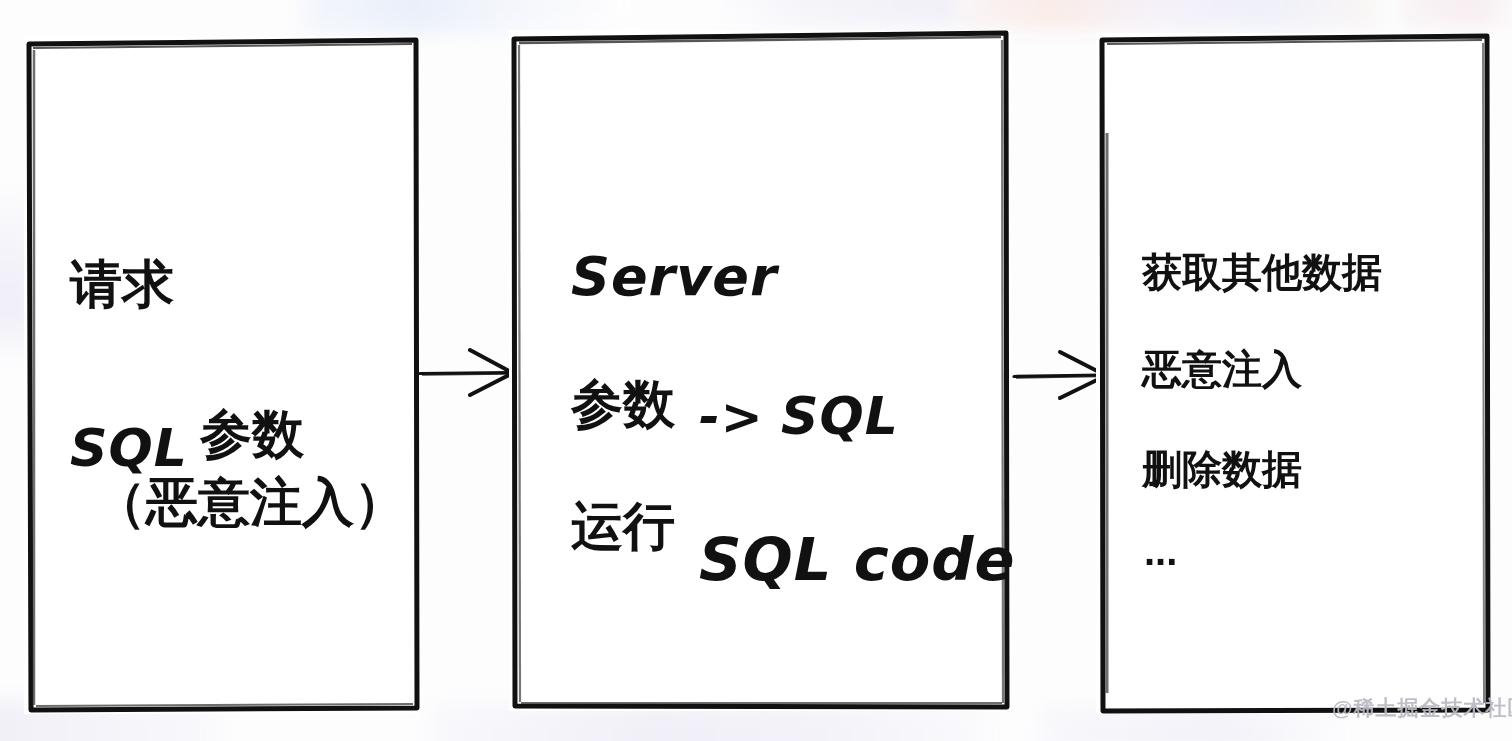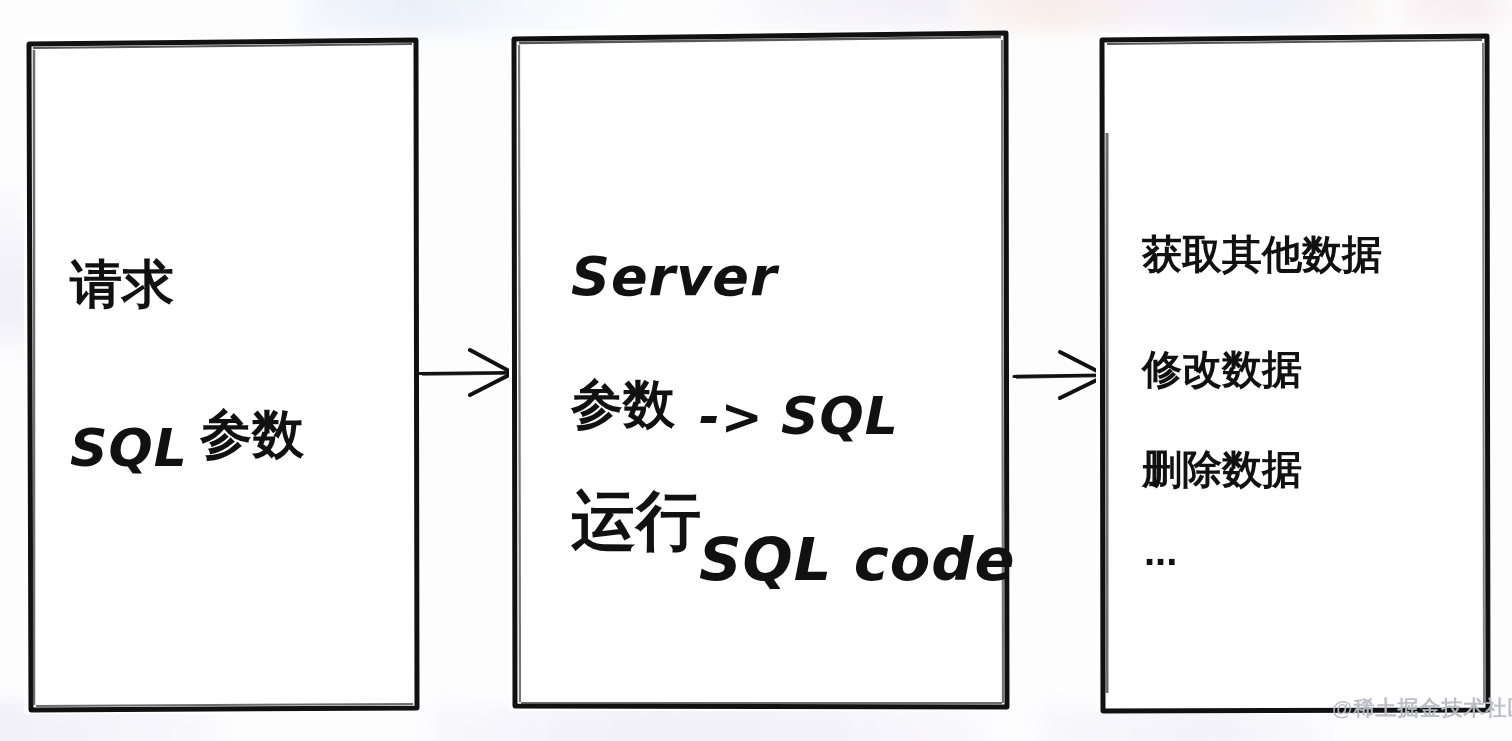--- a/index.html
+++ b/index.html
@@ -119,20 +119,21 @@
       <path d="M10,14 L10,669" fill="none" stroke="#4a4a4a" stroke-width="2.5" opacity="0.8"></path>
       <path d="M12,670 L389,668" fill="none" stroke="#2f2f2f" stroke-width="2" opacity="0.7"></path>
     </svg>
 
     <div class="box-body">
       <span class="tline cn" style="left:46px; top:222px; font-size:52px;">请求</span>
 
       <span class="tline hand" style="left:46px; top:374px; font-size:52px;">SQL</span>
       <span class="tline cn" style="left:176px; top:372px; font-size:52px;">参数</span>
 
+      <span class="tline cn" style="left:70px; top:440px; font-size:52px;">（恶意注入）</span>
     </div>
   </div>
 
   <div class="arrow" id="arrow1" style="left:418px; top:338px;">
     <svg width="100" height="70" viewBox="0 0 100 70">
       <path d="M2,35.5 L92,34.5" fill="none" stroke="#111111" stroke-width="3.2" stroke-linecap="round"></path>
       <path d="M4,37 L90,36" fill="none" stroke="#111111" stroke-width="1.6" opacity="0.8"></path>
       <path d="M52,12 L93,34" fill="none" stroke="#111111" stroke-width="4" stroke-linecap="round"></path>
       <path d="M52,57 L93,36" fill="none" stroke="#111111" stroke-width="4" stroke-linecap="round"></path>
     </svg>
@@ -147,21 +148,21 @@
       <path d="M12,673 L493,673" fill="none" stroke="#2f2f2f" stroke-width="2" opacity="0.7"></path>
     </svg>
 
     <div class="box-body">
       <span class="tline hand" style="left:62px; top:208px; font-size:54px;">Server</span>
 
       <span class="tline cn" style="left:62px; top:348px; font-size:52px;">参数</span>
       <span class="tline hand" style="left:190px; top:350px; font-size:50px;">-&gt;</span>
       <span class="tline hand" style="left:272px; top:348px; font-size:52px;">SQL</span>
 
-      <span class="tline cn" style="left:62px; top:458px; font-size:65px;">运行</span>
+      <span class="tline cn" style="left:62px; top:470px; font-size:52px;">运行</span>
       <span class="tline hand" style="left:190px; top:488px; font-size:59px;">SQL code</span>
     </div>
   </div>
 
   <div class="arrow" id="arrow2" style="left:1012px; top:344px;">
     <svg width="95" height="70" viewBox="0 0 95 70">
       <path d="M2,32.5 L90,31" fill="none" stroke="#111111" stroke-width="3.2" stroke-linecap="round"></path>
       <path d="M4,34 L88,32.5" fill="none" stroke="#111111" stroke-width="1.6" opacity="0.8"></path>
       <path d="M48,8 L91,30" fill="none" stroke="#111111" stroke-width="4" stroke-linecap="round"></path>
       <path d="M48,54 L91,33" fill="none" stroke="#111111" stroke-width="4" stroke-linecap="round"></path>
@@ -170,22 +171,22 @@
 
   <div class="hbox" id="box3" style="left:1096px; top:33px; width:395px; height:681px;">
     <svg width="395" height="681" viewBox="0 0 395 681">
       <path d="M6,7 L391,3 L392,677 L7,678 Z" fill="#ffffff" stroke="#111111" stroke-width="5" stroke-linejoin="round"></path>
       <path d="M11,11 L386,7" fill="none" stroke="#3a3a3a" stroke-width="2.2" opacity="0.85"></path>
       <path d="M11,100 L11,660" fill="none" stroke="#4a4a4a" stroke-width="3" opacity="0.8"></path>
       <path d="M387,10 L388,670" fill="none" stroke="#4a4a4a" stroke-width="2" opacity="0.7"></path>
     </svg>
 
     <div class="box-body">
-      <span class="tline cn" style="left:46px; top:201px; font-size:40px;">获取其他数据</span>
-      <span class="tline cn" style="left:46px; top:316px; font-size:40px;">修改数据</span>
+      <span class="tline cn" style="left:46px; top:219px; font-size:40px;">获取其他数据</span>
+      <span class="tline cn" style="left:46px; top:316px; font-size:40px;">恶意注入</span>
       <span class="tline cn" style="left:46px; top:416px; font-size:40px;">删除数据</span>
       <span class="tline cn" style="left:48px; top:498px; font-size:40px;">...</span>
     </div>
   </div>
 
   <div id="watermark" style="left:1332px; top:694px;">@稀土掘金技术社区</div>
 
 </div>
 
 </body></html>

